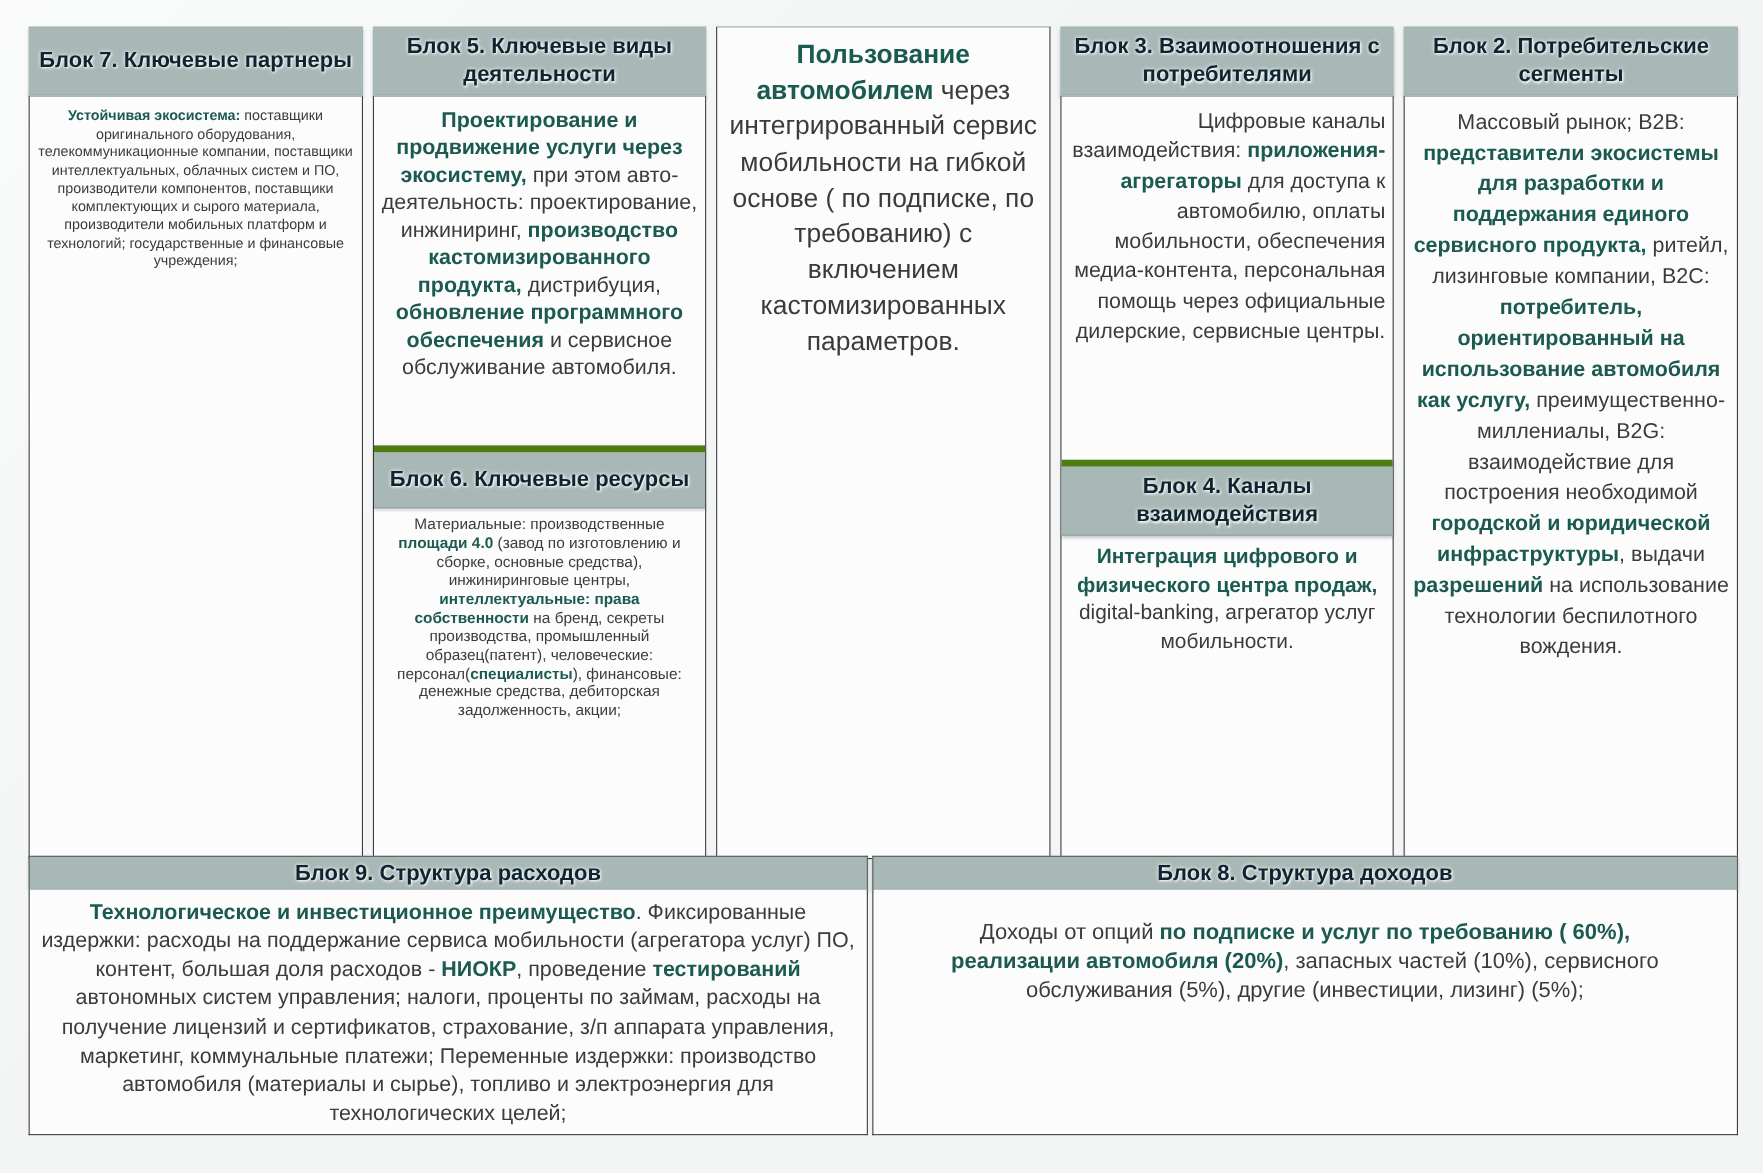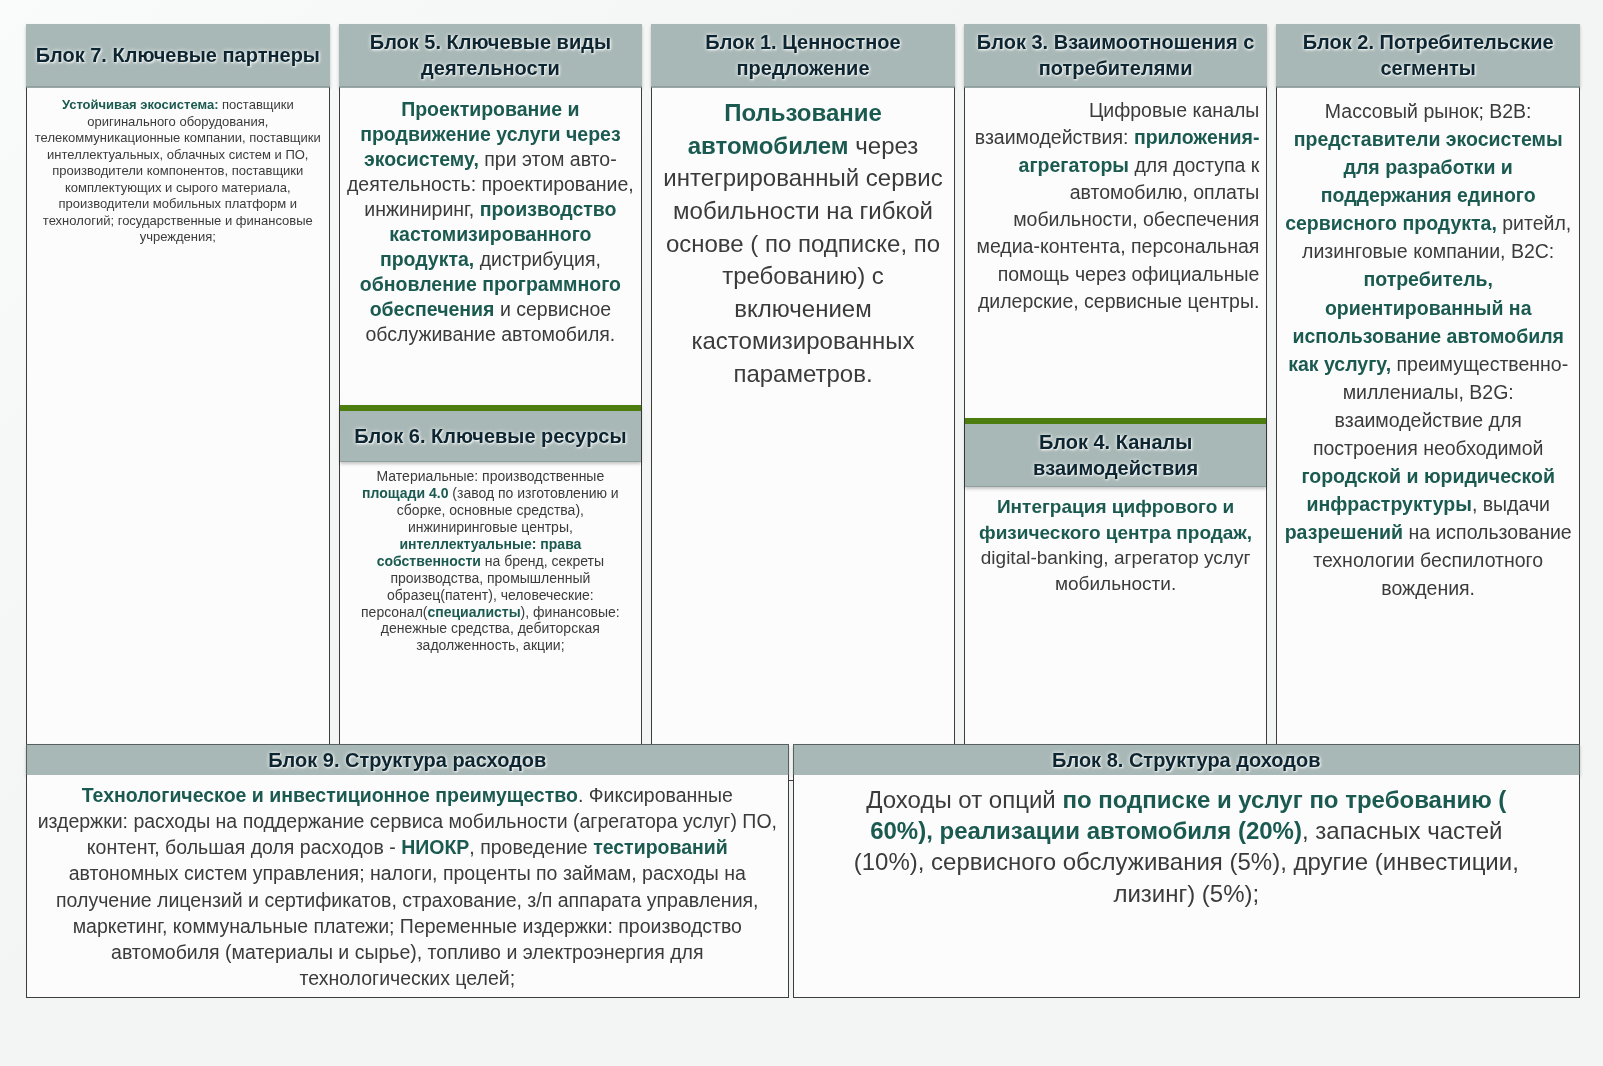--- a/index.html
+++ b/index.html
@@ -80,21 +80,21 @@
   .c-b5 { font-size: 19.5px; line-height: 1.28; height: 307px; }
   .c-b6 { font-size: 14px; line-height: 1.21; flex: 1; padding-top: 6px; }
   .c-b1 { font-size: 24px; line-height: 1.36; }
   .c-b3 { font-size: 19.5px; line-height: 1.40; height: 320px; text-align: right; }
   .c-b4 { font-size: 19px;  line-height: 1.35; flex: 1; padding-top: 7px; }
   .c-b2 { font-size: 19.5px; line-height: 1.44; }
 
   .bottom-grid {
     position: absolute;
     left: 26px;
-    top: 744px;
+    top: 778px;
     width: 1554px;
     height: 250px;
     display: grid;
     grid-template-columns: 49.2fr 50.8fr;
     column-gap: 4px;
   }
   .bcol {
     display: flex;
     flex-direction: column;
     min-width: 0;
@@ -103,21 +103,21 @@
     min-height: 30px;
     font-size: 20px;
     padding: 2px 4px;
     border: 1px solid #55605f;
     border-bottom: none;
   }
   .bbox {
     border-top: none;
   }
   .c-b9 { font-size: 19.5px; line-height: 1.34; padding-top: 7px; }
-  .c-b8 { font-size: 24px;  line-height: 1.30; padding-top: 9px; padding-left: 40px; padding-right: 40px; }
+  .c-b8 { font-size: 20px;  line-height: 1.30; padding-top: 26px; padding-left: 40px; padding-right: 40px; }
 </style>
 </head>
 <body>
 
 <div class="frame">
 
   <div class="top-grid">
 
     <div class="col">
       <div class="hdr">Блок 7. Ключевые партнеры</div>
@@ -129,21 +129,20 @@
     <div class="col">
       <div class="hdr">Блок 5. Ключевые виды деятельности</div>
       <div class="colbox">
         <div class="content c-b5"><span class="accent">Проектирование и продвижение услуги через экосистему,</span><span> при этом авто-деятельность: проектирование, инжиниринг, </span><span class="accent">производство кастомизированного продукта,</span><span> дистрибуция, </span><span class="accent">обновление программного обеспечения</span><span> и сервисное обслуживание автомобиля.</span></div>
         <div class="hdr inner-hdr">Блок 6. Ключевые ресурсы</div>
         <div class="content c-b6"><span>Материальные: производственные </span><span class="accent">площади 4.0</span><span> (завод по изготовлению и сборке, основные средства), инжиниринговые центры, </span><span class="accent">интеллектуальные: права собственности</span><span> на бренд, секреты производства, промышленный образец(патент), человеческие: персонал(</span><span class="accent">специалисты</span><span>), финансовые: денежные средства, дебиторская задолженность, акции;</span></div>
       </div>
     </div>
 
     <div class="col">
-      <div class="hdr">Блок 1. Ценностное предложение</div>
       <div class="colbox">
         <div class="content c-b1"><span class="accent">Пользование автомобилем</span><span> через интегрированный сервис мобильности на гибкой основе ( по подписке, по требованию) с включением кастомизированных параметров.</span></div>
       </div>
     </div>
 
     <div class="col">
       <div class="hdr">Блок 3. Взаимоотношения с потребителями</div>
       <div class="colbox">
         <div class="content c-b3"><span>Цифровые каналы взаимодействия: </span><span class="accent">приложения-агрегаторы</span><span> для доступа к автомобилю, оплаты мобильности, обеспечения медиа-контента, персональная помощь через официальные дилерские, сервисные центры.</span></div>
         <div class="hdr inner-hdr">Блок 4. Каналы взаимодействия</div>

